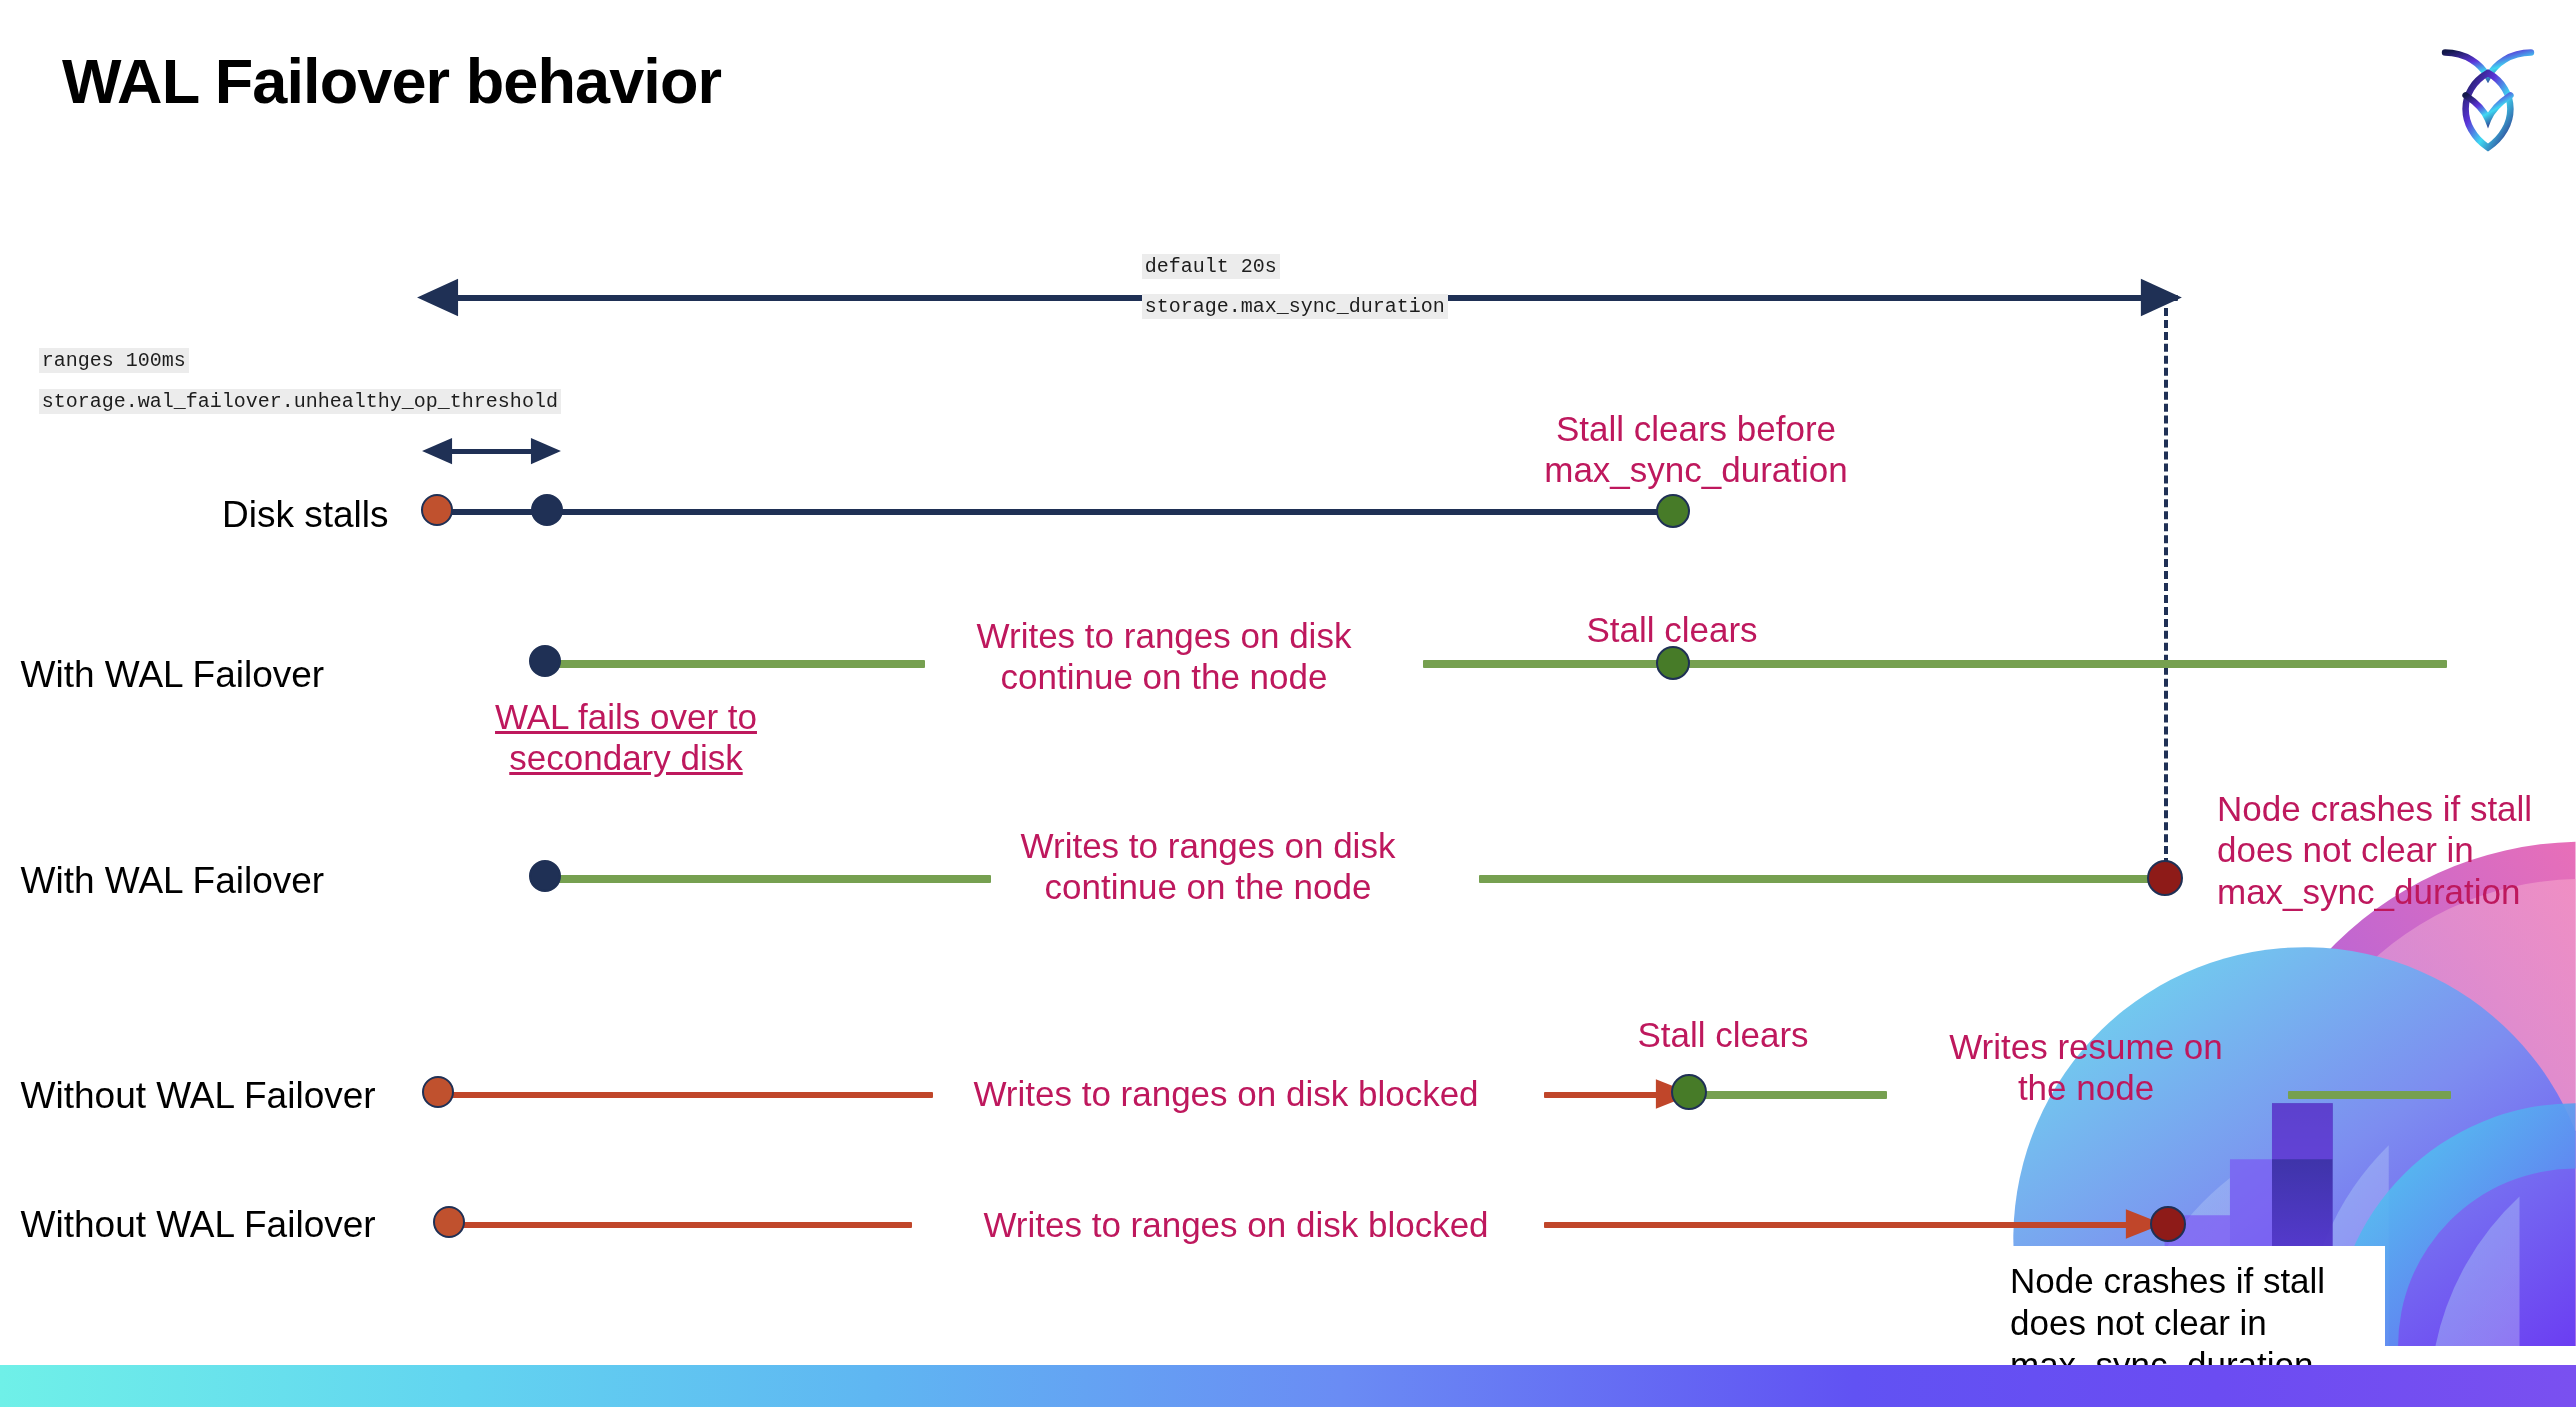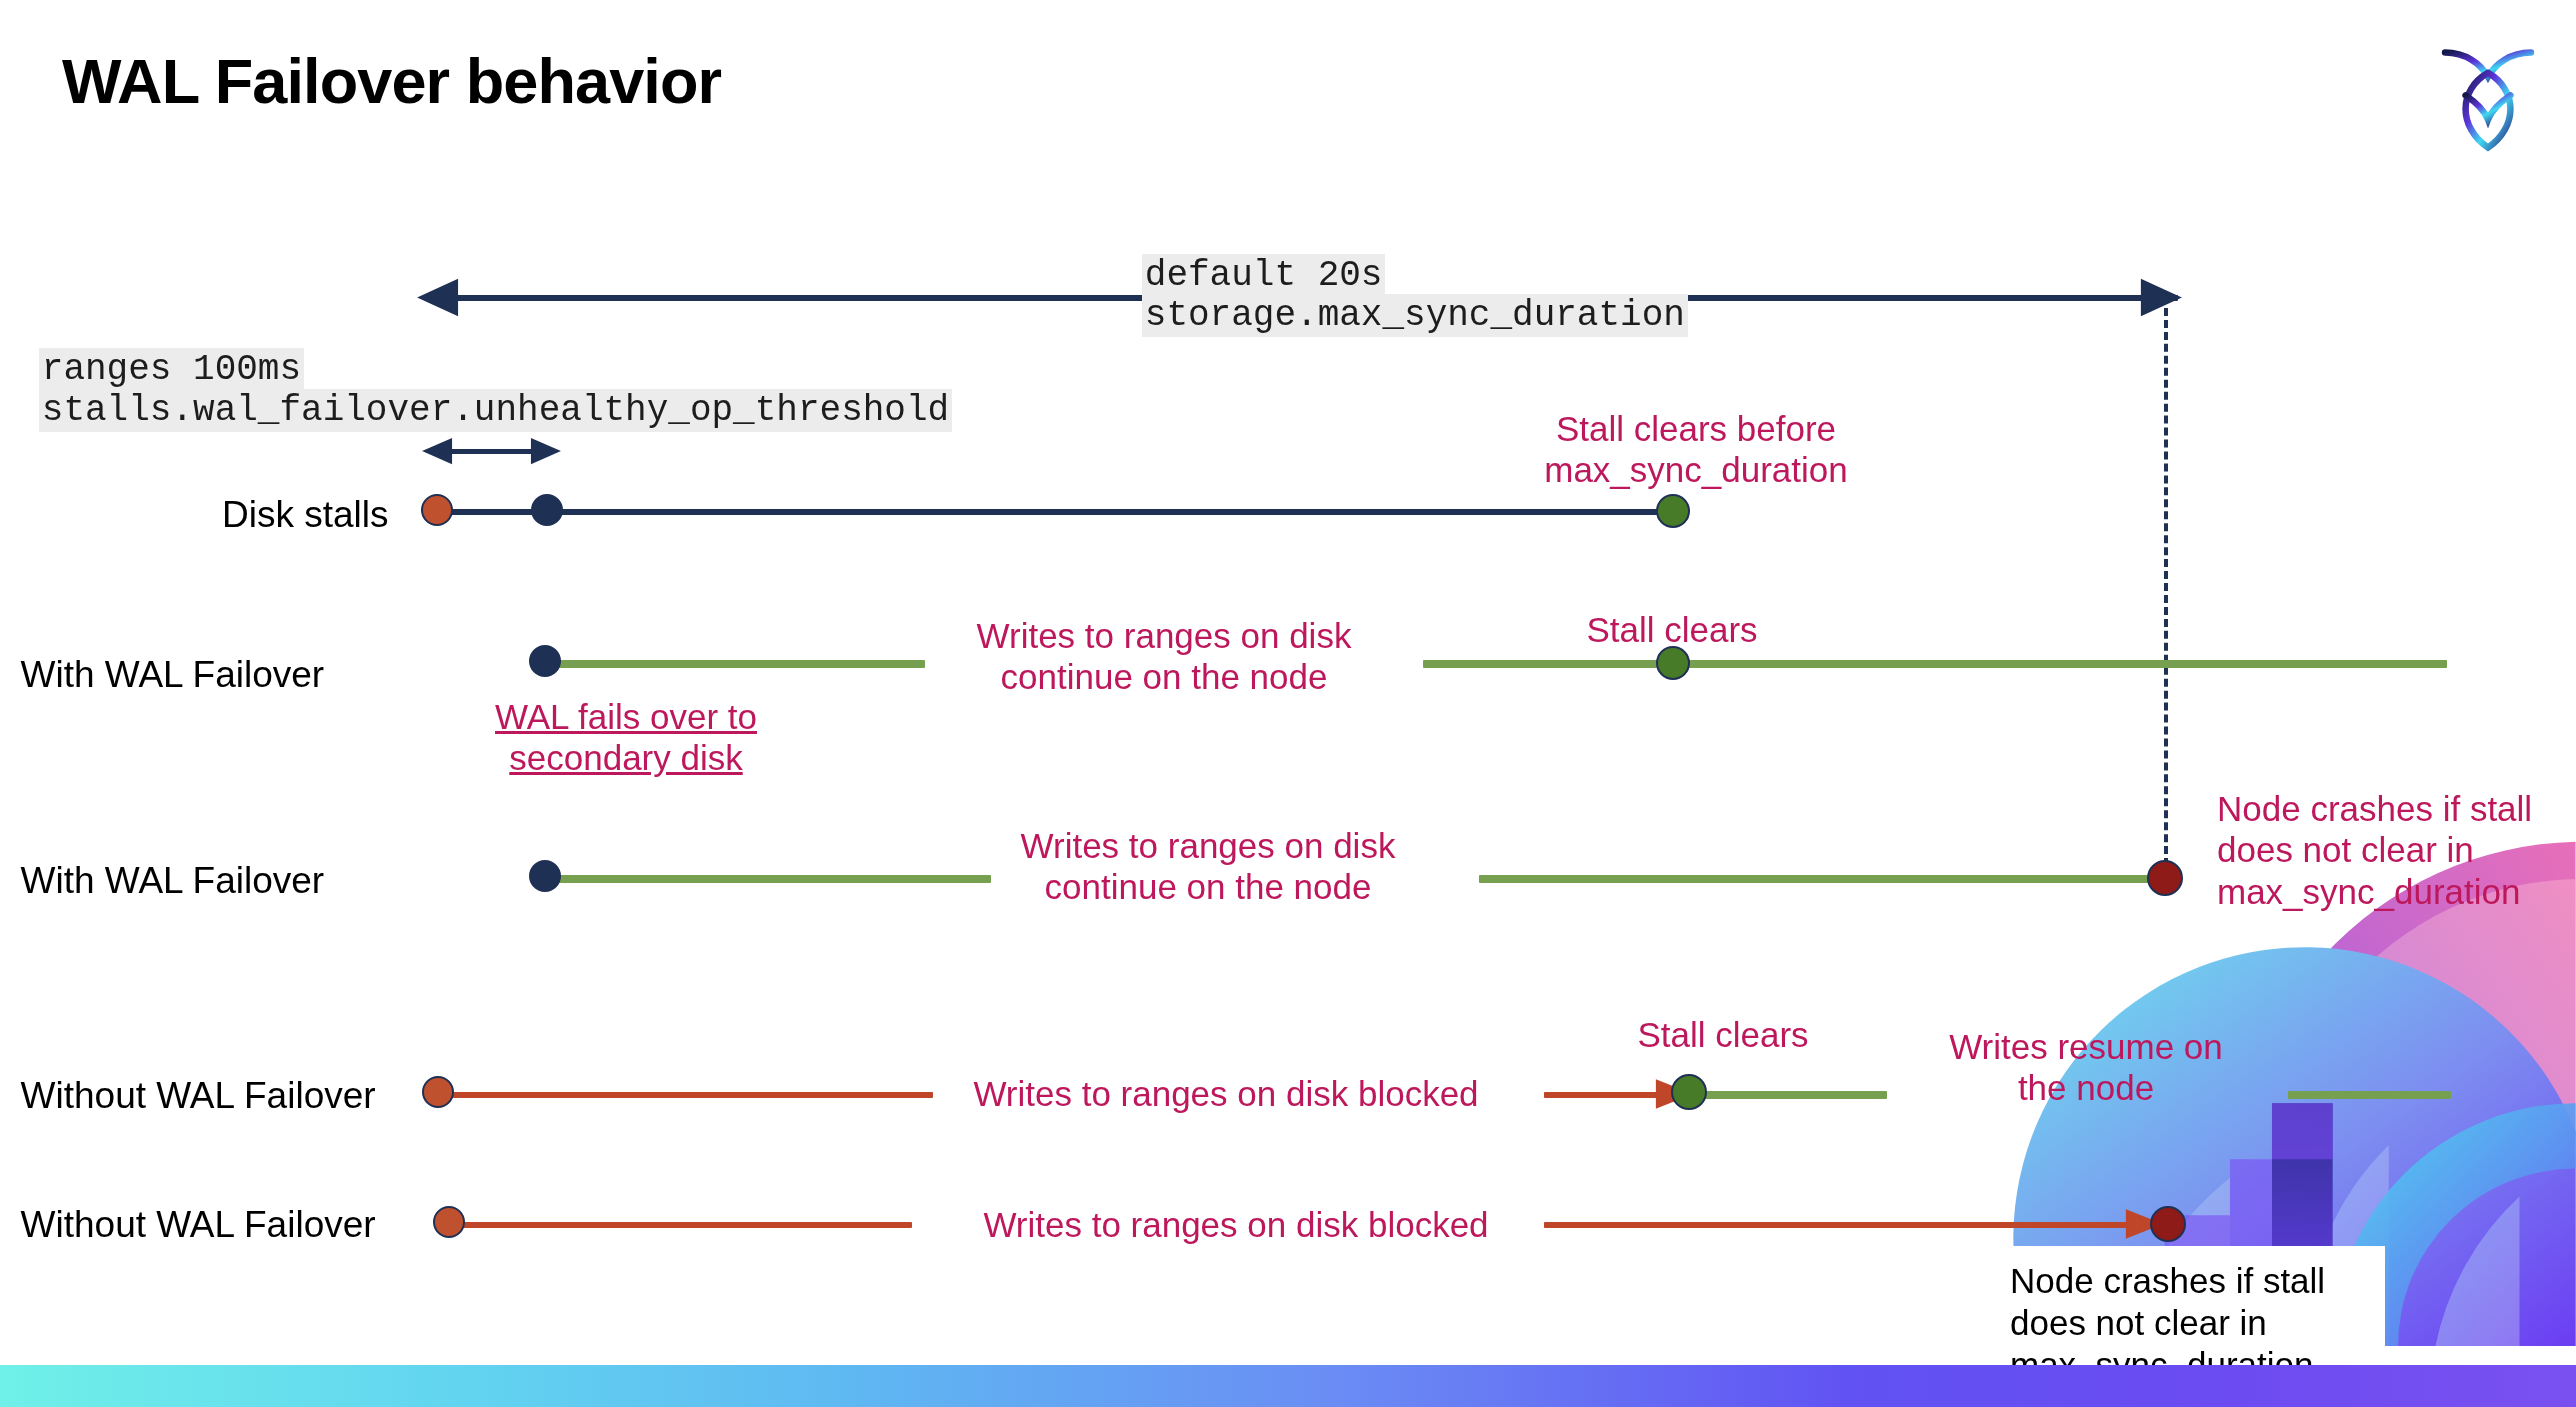--- a/index.html
+++ b/index.html
@@ -60,21 +60,21 @@
     height: 43px;
     background: linear-gradient(90deg,
         #6ff0e8 0%, #62d4f0 18%, #5fb6f2 34%,
         #6a8cf4 52%, #6152f3 72%, #6b4cf2 86%, #7a50f0 100%);
   }
 
   
   .mono {
     position: absolute;
     font-family: "Liberation Mono", monospace;
-    font-size: 36px;
+    font-size: 20px;
     color: #1d1d1d;
     white-space: nowrap;
   }
   .mono span {
     background: #ececec;
     display: inline-block;
     padding: 0.9px 2.8px;
   }
 
   
@@ -230,21 +230,21 @@
   <div class="mono" style="left:1142px; top:294px;border-radius:8px;">
     <span>storage.max_sync_duration</span>
   </div>
 
   <div class="vdash" style="left:2164px; top:308px; height:570px;"></div>
 
   <div class="mono" style="left:39px; top:348px;">
     <span>ranges 100ms</span>
   </div>
   <div class="mono" style="left:39px; top:389px;">
-    <span>stalls.wal_failover.unhealthy_op_threshold</span>
+    <span>storage.wal_failover.unhealthy_op_threshold</span>
   </div>
 
   <div class="hline navy" style="left:439px; top:449px; width:103px; height:4.7px;"></div>
   <svg style="position:absolute; left:422px; top:436px;" width="32" height="30" viewBox="0 0 34 32">
     <polygon points="0,16 32,2 32,30" fill="#1f3055"></polygon>
   </svg>
   <svg style="position:absolute; left:529px; top:436px;" width="32" height="30" viewBox="0 0 34 32">
     <polygon points="34,16 2,2 2,30" fill="#1f3055"></polygon>
   </svg>
 

